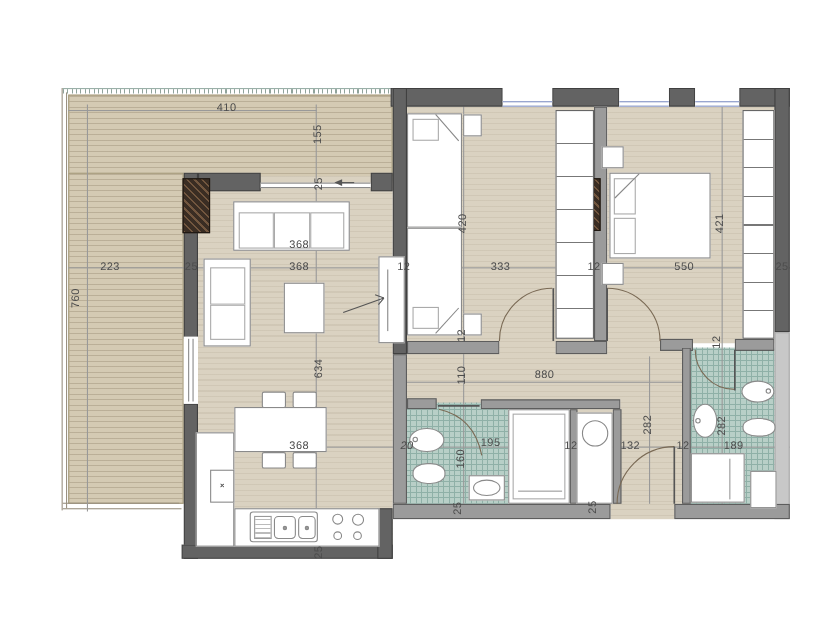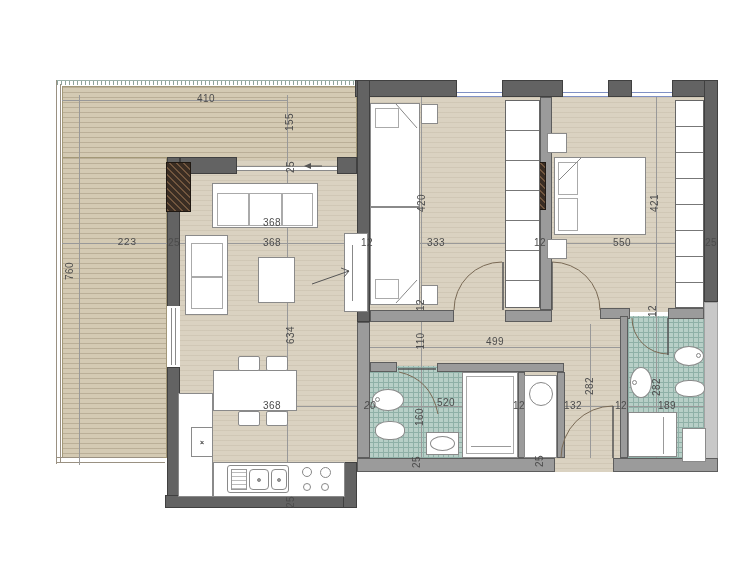--- a/index.html
+++ b/index.html
@@ -217,42 +217,42 @@
       <line x1="312" y1="284" x2="349" y2="271" stroke="#555" stroke-width="1"></line>
       <line x1="349" y1="271" x2="341" y2="268" stroke="#555" stroke-width="1"></line>
       <line x1="349" y1="271" x2="344" y2="277" stroke="#555" stroke-width="1"></line>
     </g>
   </svg>
 
   <div id="dim-labels" style="left:0;top:0;width:748px;height:582px;pointer-events:none">
       <div class="dim" style="left: 206px; top: 99px;">410</div>
       <div class="dim v" style="left: 290px; top: 122px;">155</div>
       <div class="dim v" style="left: 291px; top: 167px;">25</div>
-      <div class="dim" style="left: 127px; top: 243px; font-family: Liberation Mono, monospace;">223</div>
+      <div class="dim" style="left: 100px; top: 243px;">223</div>
       <div class="dim" style="left: 174px; top: 243px;">25</div>
       <div class="dim" style="left: 272px; top: 223px;">368</div>
       <div class="dim" style="left: 272px; top: 243px;">368</div>
       <div class="dim" style="left: 367px; top: 243px;">12</div>
-      <div class="dim" style="left: 436px; top: 243px; text-align: right;">333</div>
+      <div class="dim" style="left: 455px; top: 243px; text-align: right;">333</div>
       <div class="dim" style="left: 540px; top: 243px;">12</div>
       <div class="dim" style="left: 622px; top: 243px;">550</div>
       <div class="dim" style="left: 711px; top: 243px;">25</div>
       <div class="dim v" style="left: 70px; top: 271px;">760</div>
       <div class="dim v" style="left: 422px; top: 203px;">420</div>
       <div class="dim v" style="left: 655px; top: 203px;">421</div>
       <div class="dim v" style="left: 291px; top: 335px;">634</div>
       <div class="dim v" style="left: 421px; top: 341px;">110</div>
       <div class="dim v" style="left: 421px; top: 305px;">12</div>
-      <div class="dim" style="left: 495px; top: 342px;">499</div>
+      <div class="dim" style="left: 495px; top: 342px;">880</div>
       <div class="dim v" style="left: 590px; top: 386px;">282</div>
       <div class="dim v" style="left: 657px; top: 387px;">282</div>
       <div class="dim v" style="left: 653px; top: 311px;">12</div>
       <div class="dim" style="left: 272px; top: 406px;">368</div>
       <div class="dim" style="left: 370px; top: 406px; font-style: italic;">20</div>
-      <div class="dim" style="left: 446px; top: 403px;">520</div>
+      <div class="dim" style="left: 446px; top: 403px;">195</div>
       <div class="dim" style="left: 519px; top: 406px;">12</div>
       <div class="dim" style="left: 573px; top: 406px;">132</div>
       <div class="dim" style="left: 621px; top: 406px;">12</div>
       <div class="dim" style="left: 667px; top: 406px;">189</div>
       <div class="dim v" style="left: 420px; top: 417px;">160</div>
       <div class="dim v" style="left: 417px; top: 462px;">25</div>
       <div class="dim v" style="left: 540px; top: 461px;">25</div>
       <div class="dim v" style="left: 291px; top: 502px;">25</div>
     </div>
 </div>

